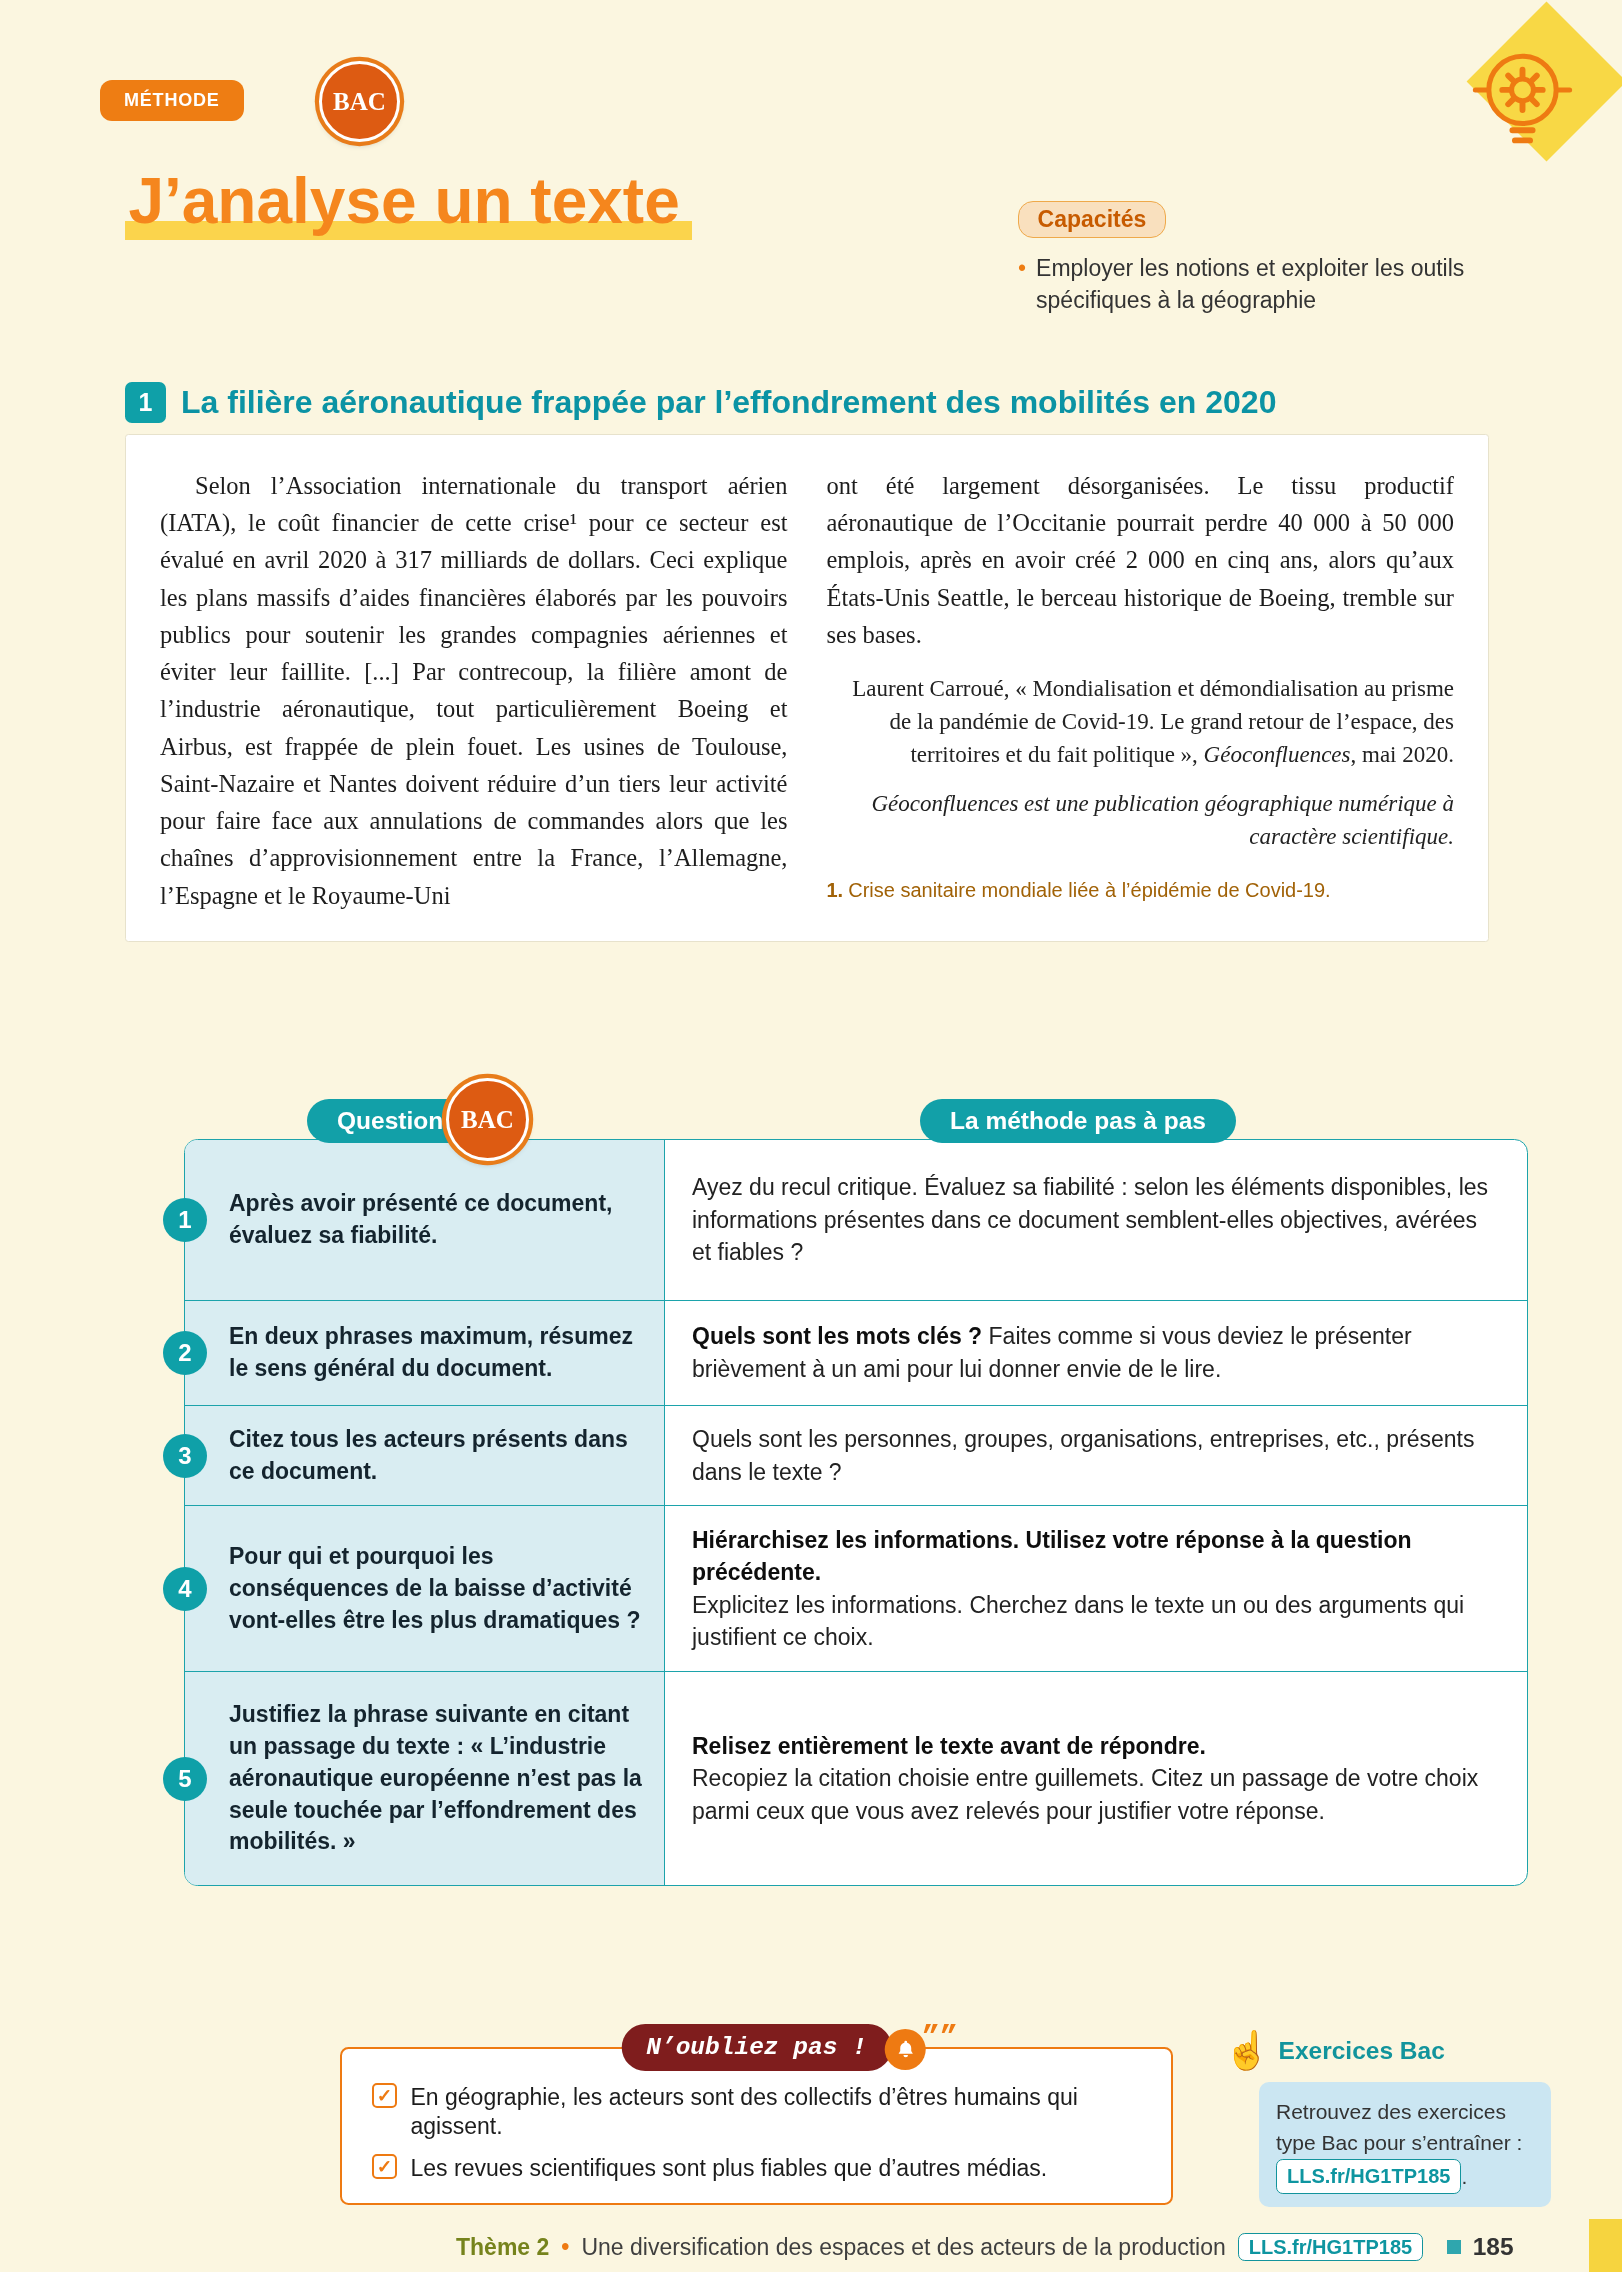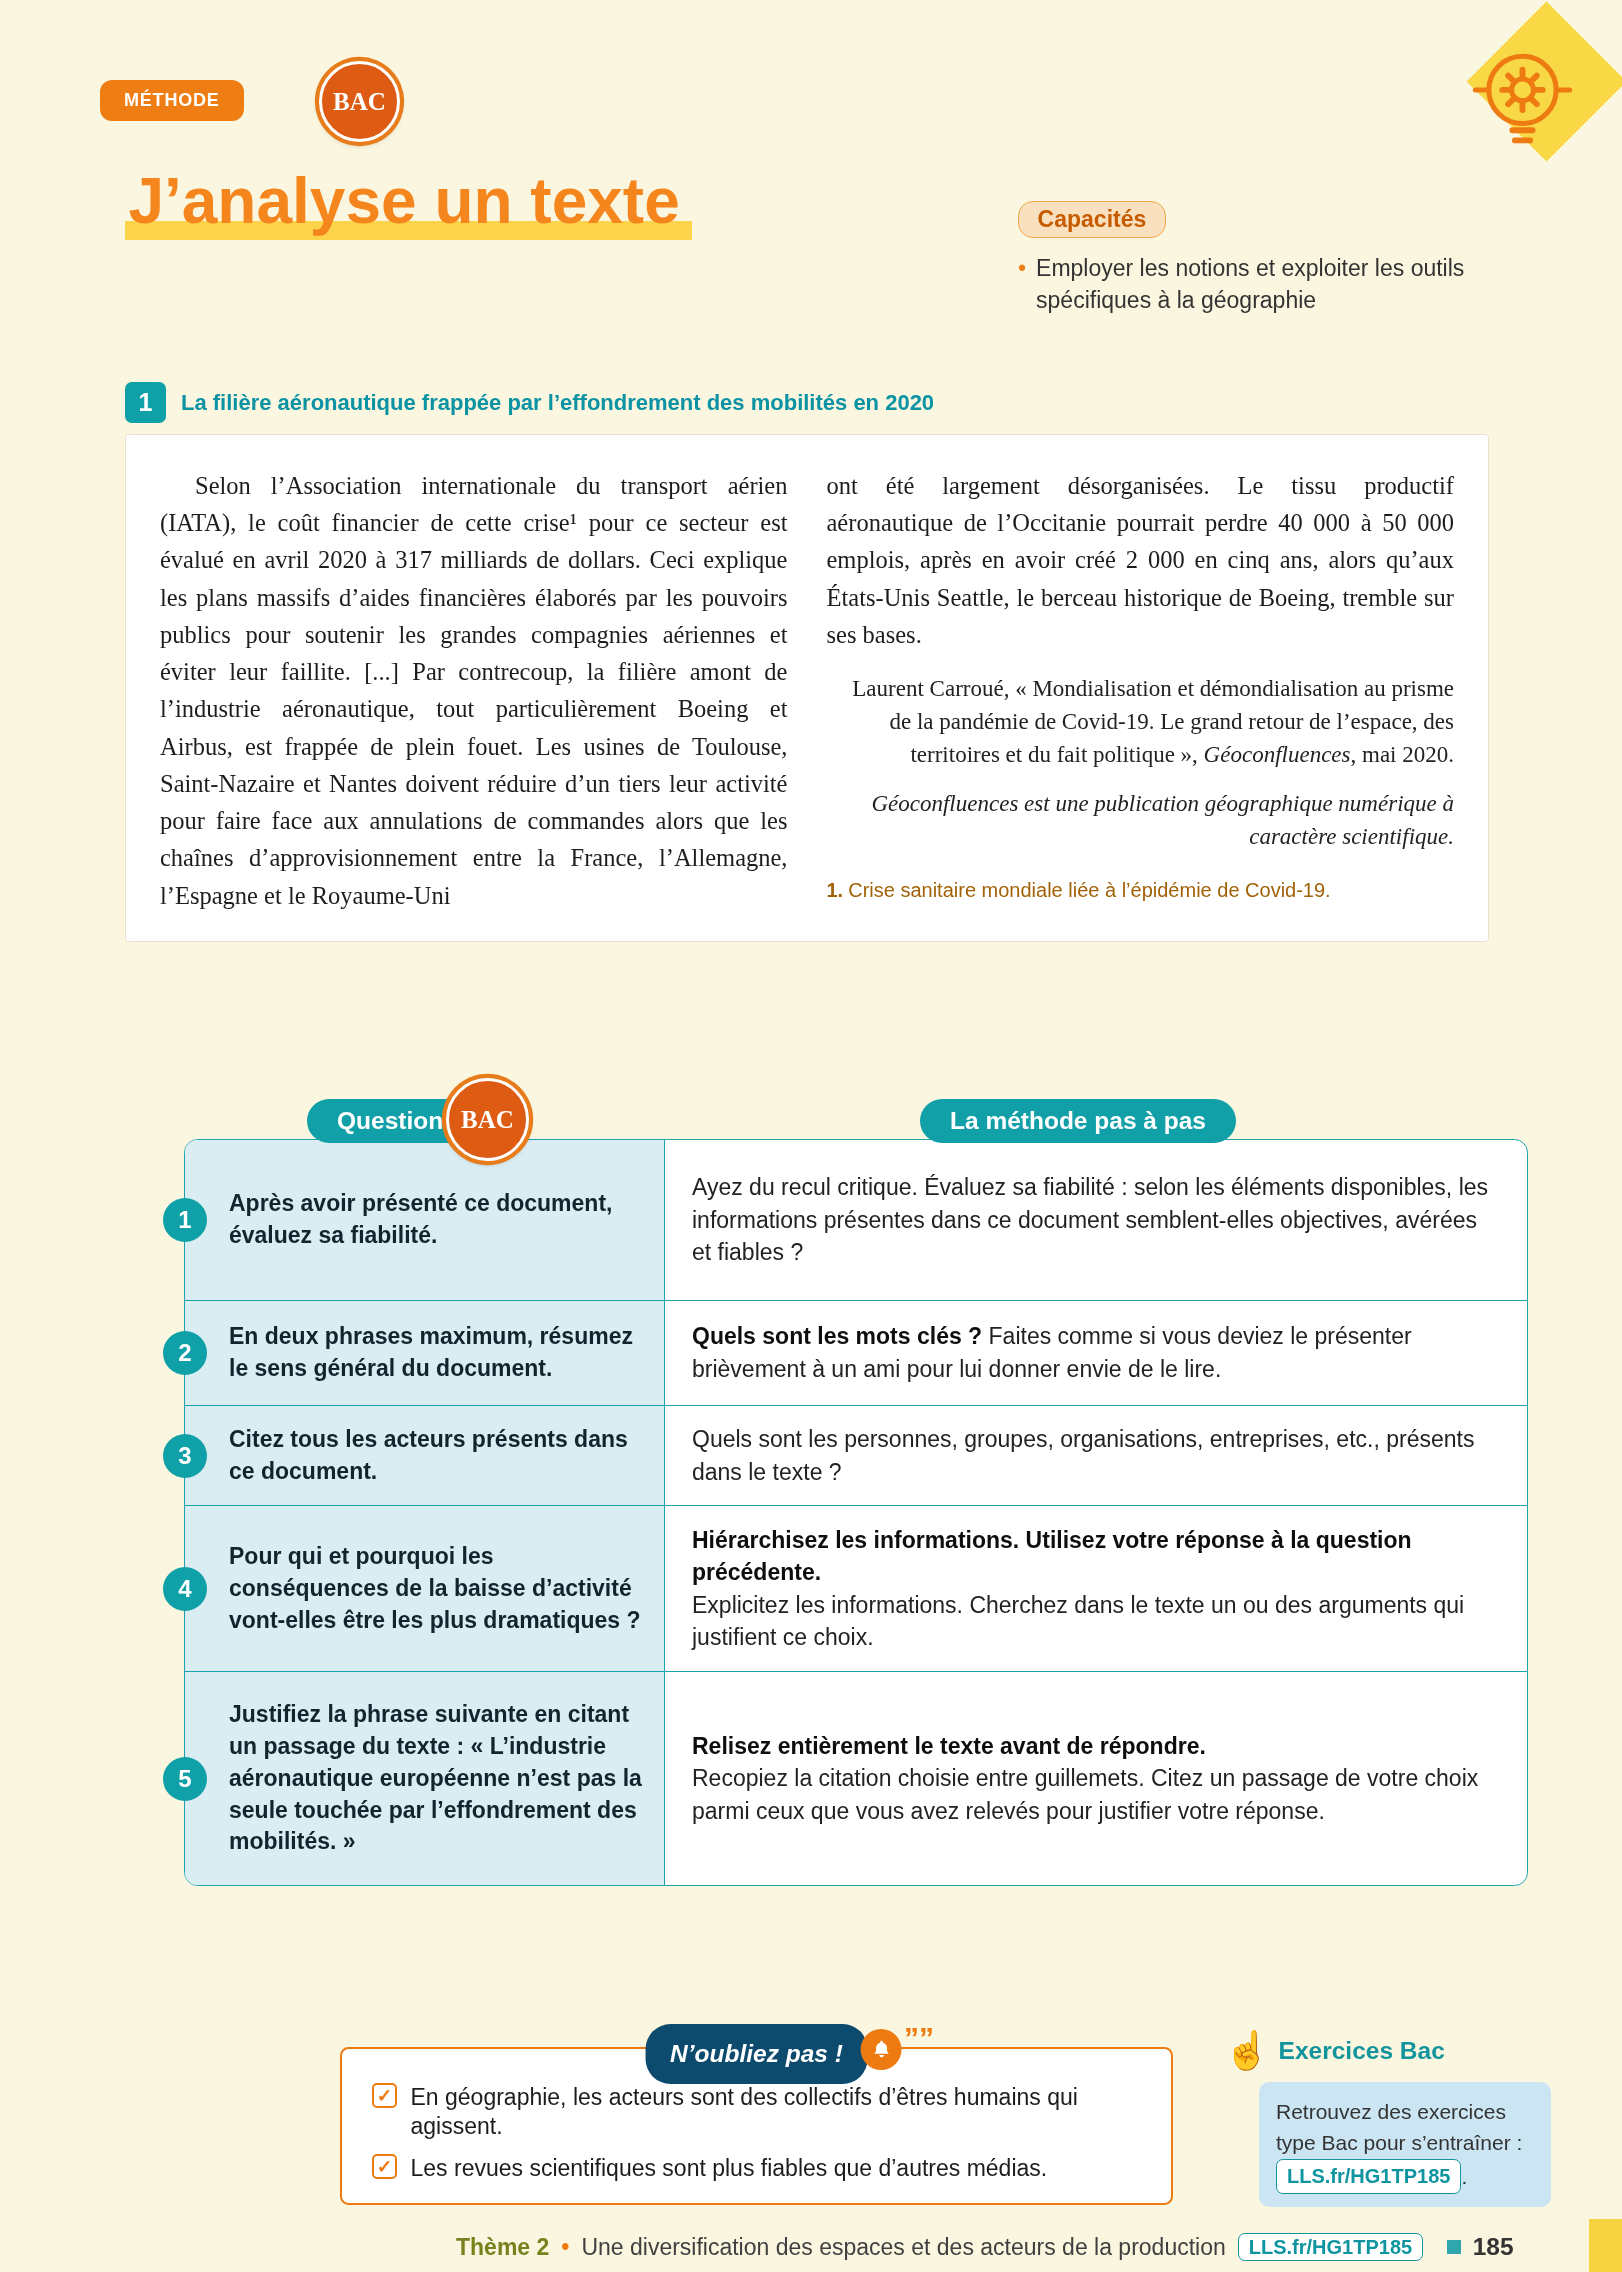--- a/index.html
+++ b/index.html
@@ -20,21 +20,21 @@
 
   
   .capacites { position:absolute; left:1018px; top:201px; width:558px; }
   .cap-pill { display:inline-block; background:#F9E0BE; border:1.7px solid #EFA94A; color:#C75B00; font-weight:bold; font-size:23px; padding:4.2px 18.6px; border-radius:15px; margin-bottom:13.5px; }
   .cap-item { display:flex; gap:10px; font-size:23px; color:#333; line-height:1.4; }
   .cap-bullet { color:#EE7D13; font-size:23px; line-height:1.4; }
 
   
   .doc-head { position:absolute; left:125px; top:382px; display:flex; align-items:center; gap:15px; }
   .doc-num { width:41px; height:41px; background:#0FA0A8; color:#fff; font-weight:bold; font-size:25px; border-radius:6.8px; display:flex; align-items:center; justify-content:center; flex:0 0 41px; }
-  .doc-title { font-size:22px; font-weight:bold; color:#0B93A4;text-align:center; }
+  .doc-title { font-size:32px; font-weight:bold; color:#0B93A4;text-align:center; }
 
   
   .doc-box { position:absolute; left:125px; top:434px; width:1364px; background:#fff; border:0.8px solid #E7E2CC; border-radius:3.4px; padding:32px 34px 27px; display:flex; gap:39px; }
   .doc-col { width:659px; }
   .doc-p { font-family:"Liberation Serif", serif; font-size:24.5px; line-height:1.52; text-align:justify; color:#1d1d1d; }
   .col1 .doc-p { text-indent:35px; }
   .doc-attr { font-family:"Liberation Serif", serif; font-size:23px; line-height:1.45; text-align:right; color:#222; margin-top:18.6px; }
   .doc-note { font-family:"Liberation Serif", serif; font-style:italic; font-size:23px; line-height:1.45; text-align:right; color:#222; margin-top:15px; }
   .doc-footnote { font-size:20px; color:#a16207; margin-top:26px; }
   .doc-footnote b { margin-right:5px; }
@@ -60,21 +60,21 @@
   .q-row:last-child .m-cell { border-bottom-right-radius:12px; }
   .q-num { position:absolute; left:-22px; top:50%; transform:translateY(-50%); width:44px; height:44px; border-radius:50%; background:#0FA0A8; color:#fff; font-weight:bold; font-size:24px; display:flex; align-items:center; justify-content:center; }
   .q-text { font-size:23px; font-weight:bold; color:#14242E; line-height:1.38; }
   .m-cell { flex:1; display:flex; flex-direction:column; justify-content:center; padding:17px 27px; }
   .m-p { font-size:23px; line-height:1.42; color:#222; }
   .m-bold { font-weight:bold; color:#0e0e0e; }
   .m-bold.block { display:block; }
 
   
   .remember-box { position:absolute; left:340px; top:2047px; width:833px; min-height:134px; background:#fff; border:2.5px solid #EE7A12; border-radius:8.5px; z-index:2; }
-  .remember-pill { position:absolute; top:-25px; left:50%; transform:translateX(-50%); background:#0c4a6e; color:#fff; font-style:italic; font-weight:bold; font-size:24.5px; padding:16px 25px; border-radius:25px; white-space:nowrap; }
+  .remember-pill { position:absolute; top:-25px; left:50%; transform:translateX(-50%); background:#7f1d1d; color:#fff; font-style:italic; font-weight:bold; font-size:24.5px; padding:10px 25px; border-radius:25px; white-space:nowrap;font-family:Liberation Mono, monospace; }
   .bell-badge { position:absolute; right:-34px; top:5px; width:41px; height:41px; border-radius:50%; background:#EE7A12; display:flex; align-items:center; justify-content:center; }
   .quote-marks { position:absolute; right:-66px; top:-3.4px; color:#EE7A12; font-size:30px; font-weight:bold; font-style:normal; }
   .remember-items { padding:34px 30px 20px; display:flex; flex-direction:column; gap:13.5px; }
   .check-line { display:flex; gap:13.5px; align-items:flex-start; font-size:23px; color:#1c1c1c; line-height:1.25; }
   .checkbox { width:25px; height:25px; border:2.5px solid #EE7A12; border-radius:5px; color:#EE7A12; font-weight:bold; font-size:18.6px; display:flex; align-items:center; justify-content:center; flex:0 0 25px; }
 
   
   .ex-head { position:absolute; left:1224px; top:2032px; display:flex; align-items:center; gap:8.5px; }
   .hand-icon { color:#12949C; font-size:37px; line-height:1; }
   .ex-title { color:#12949C; font-weight:bold; font-size:24.5px; }

